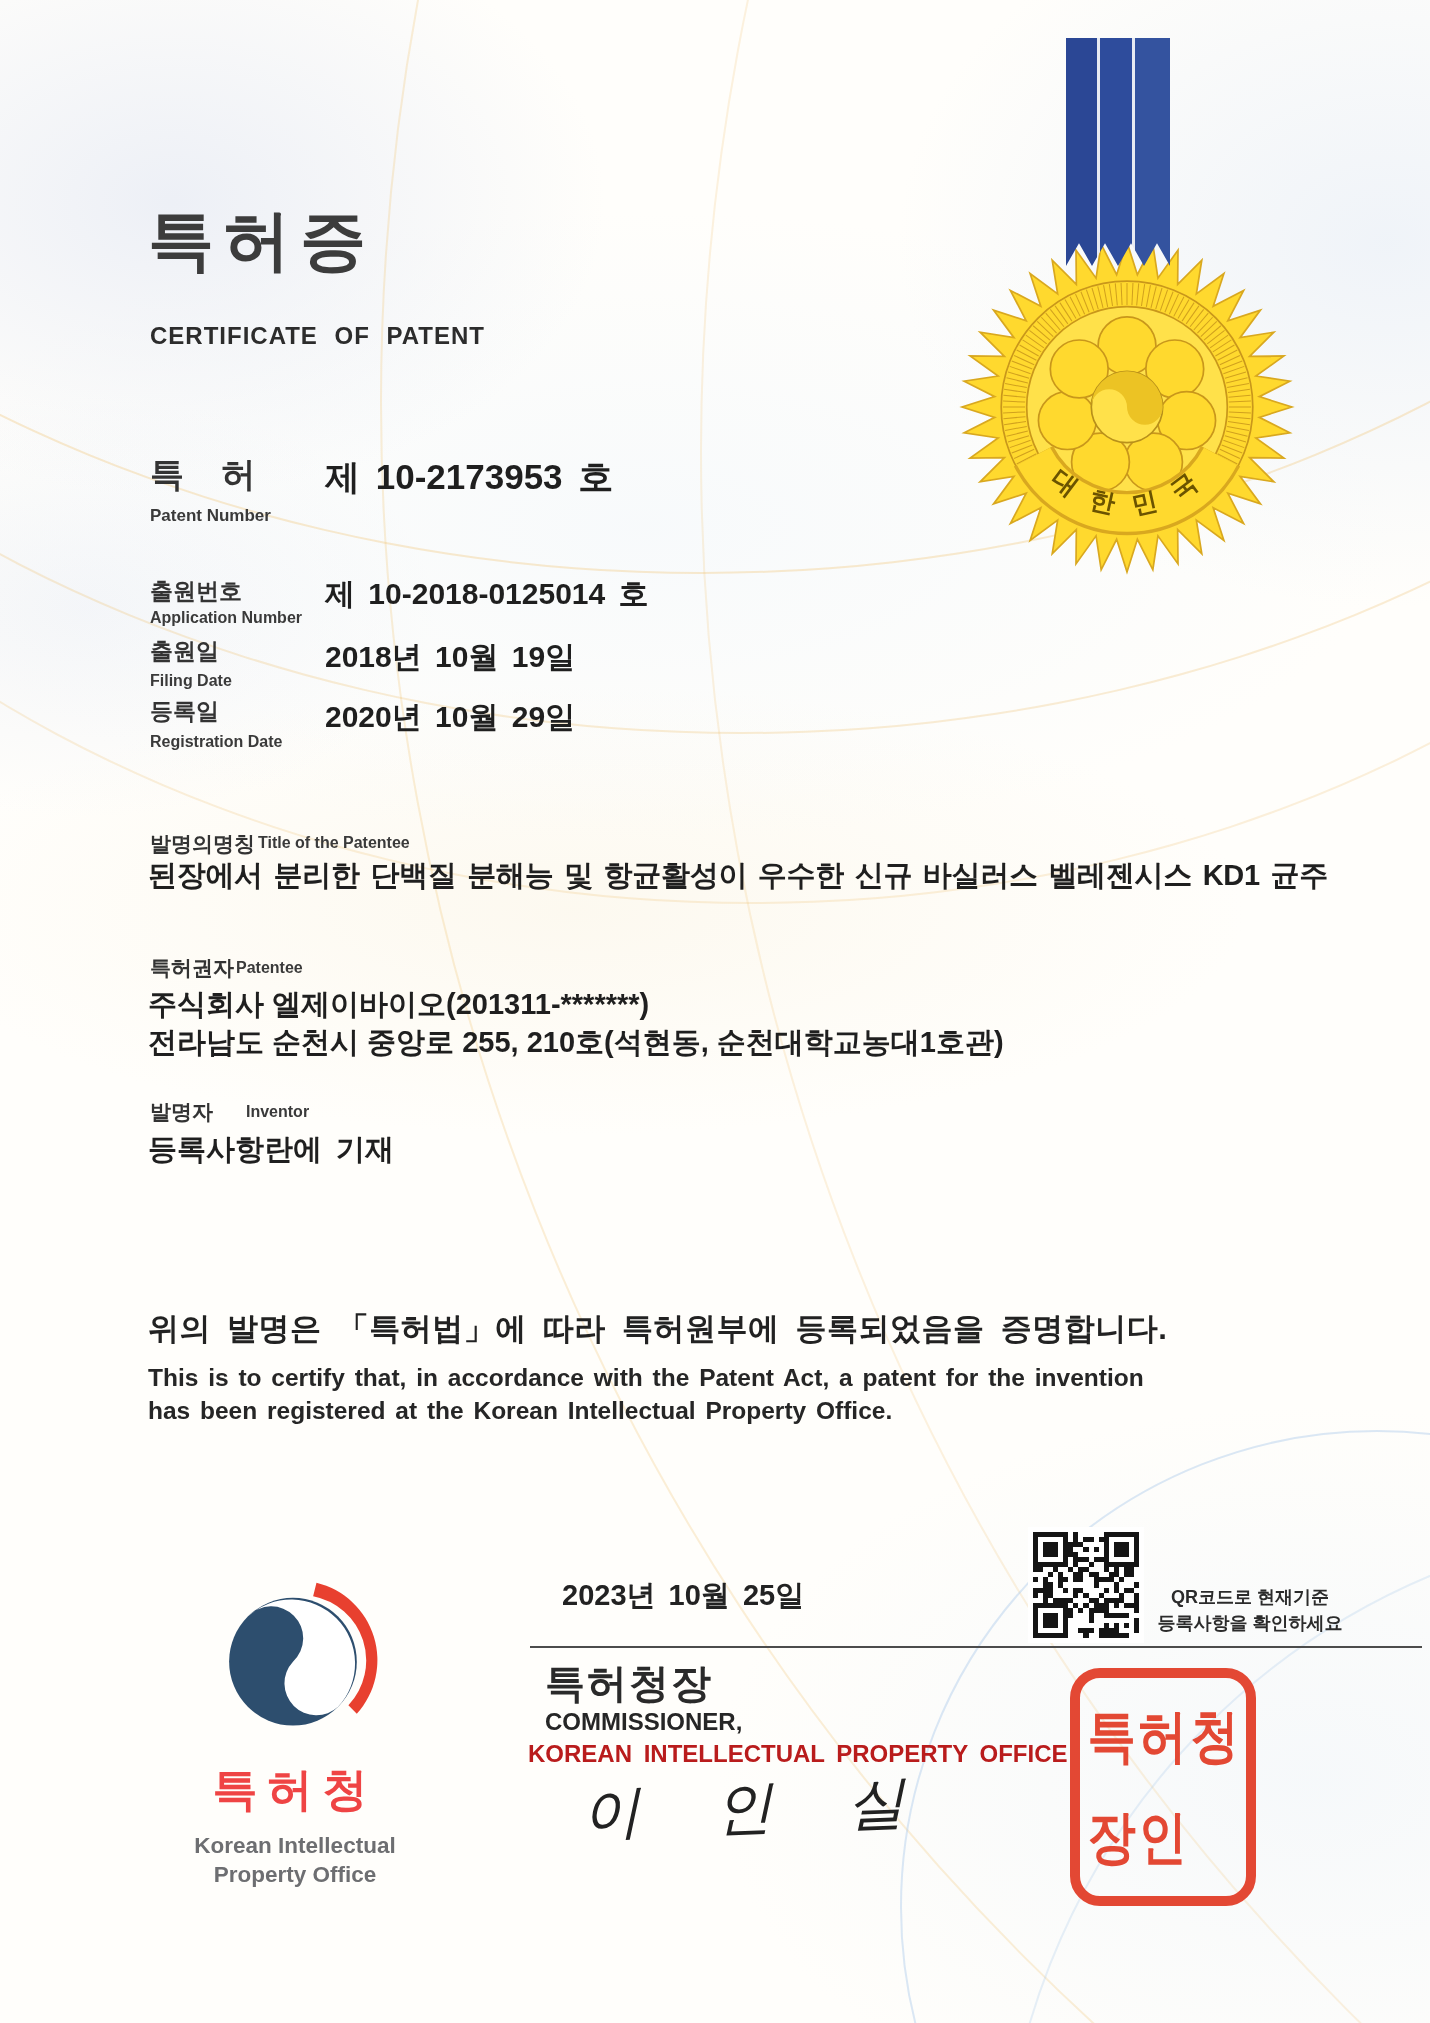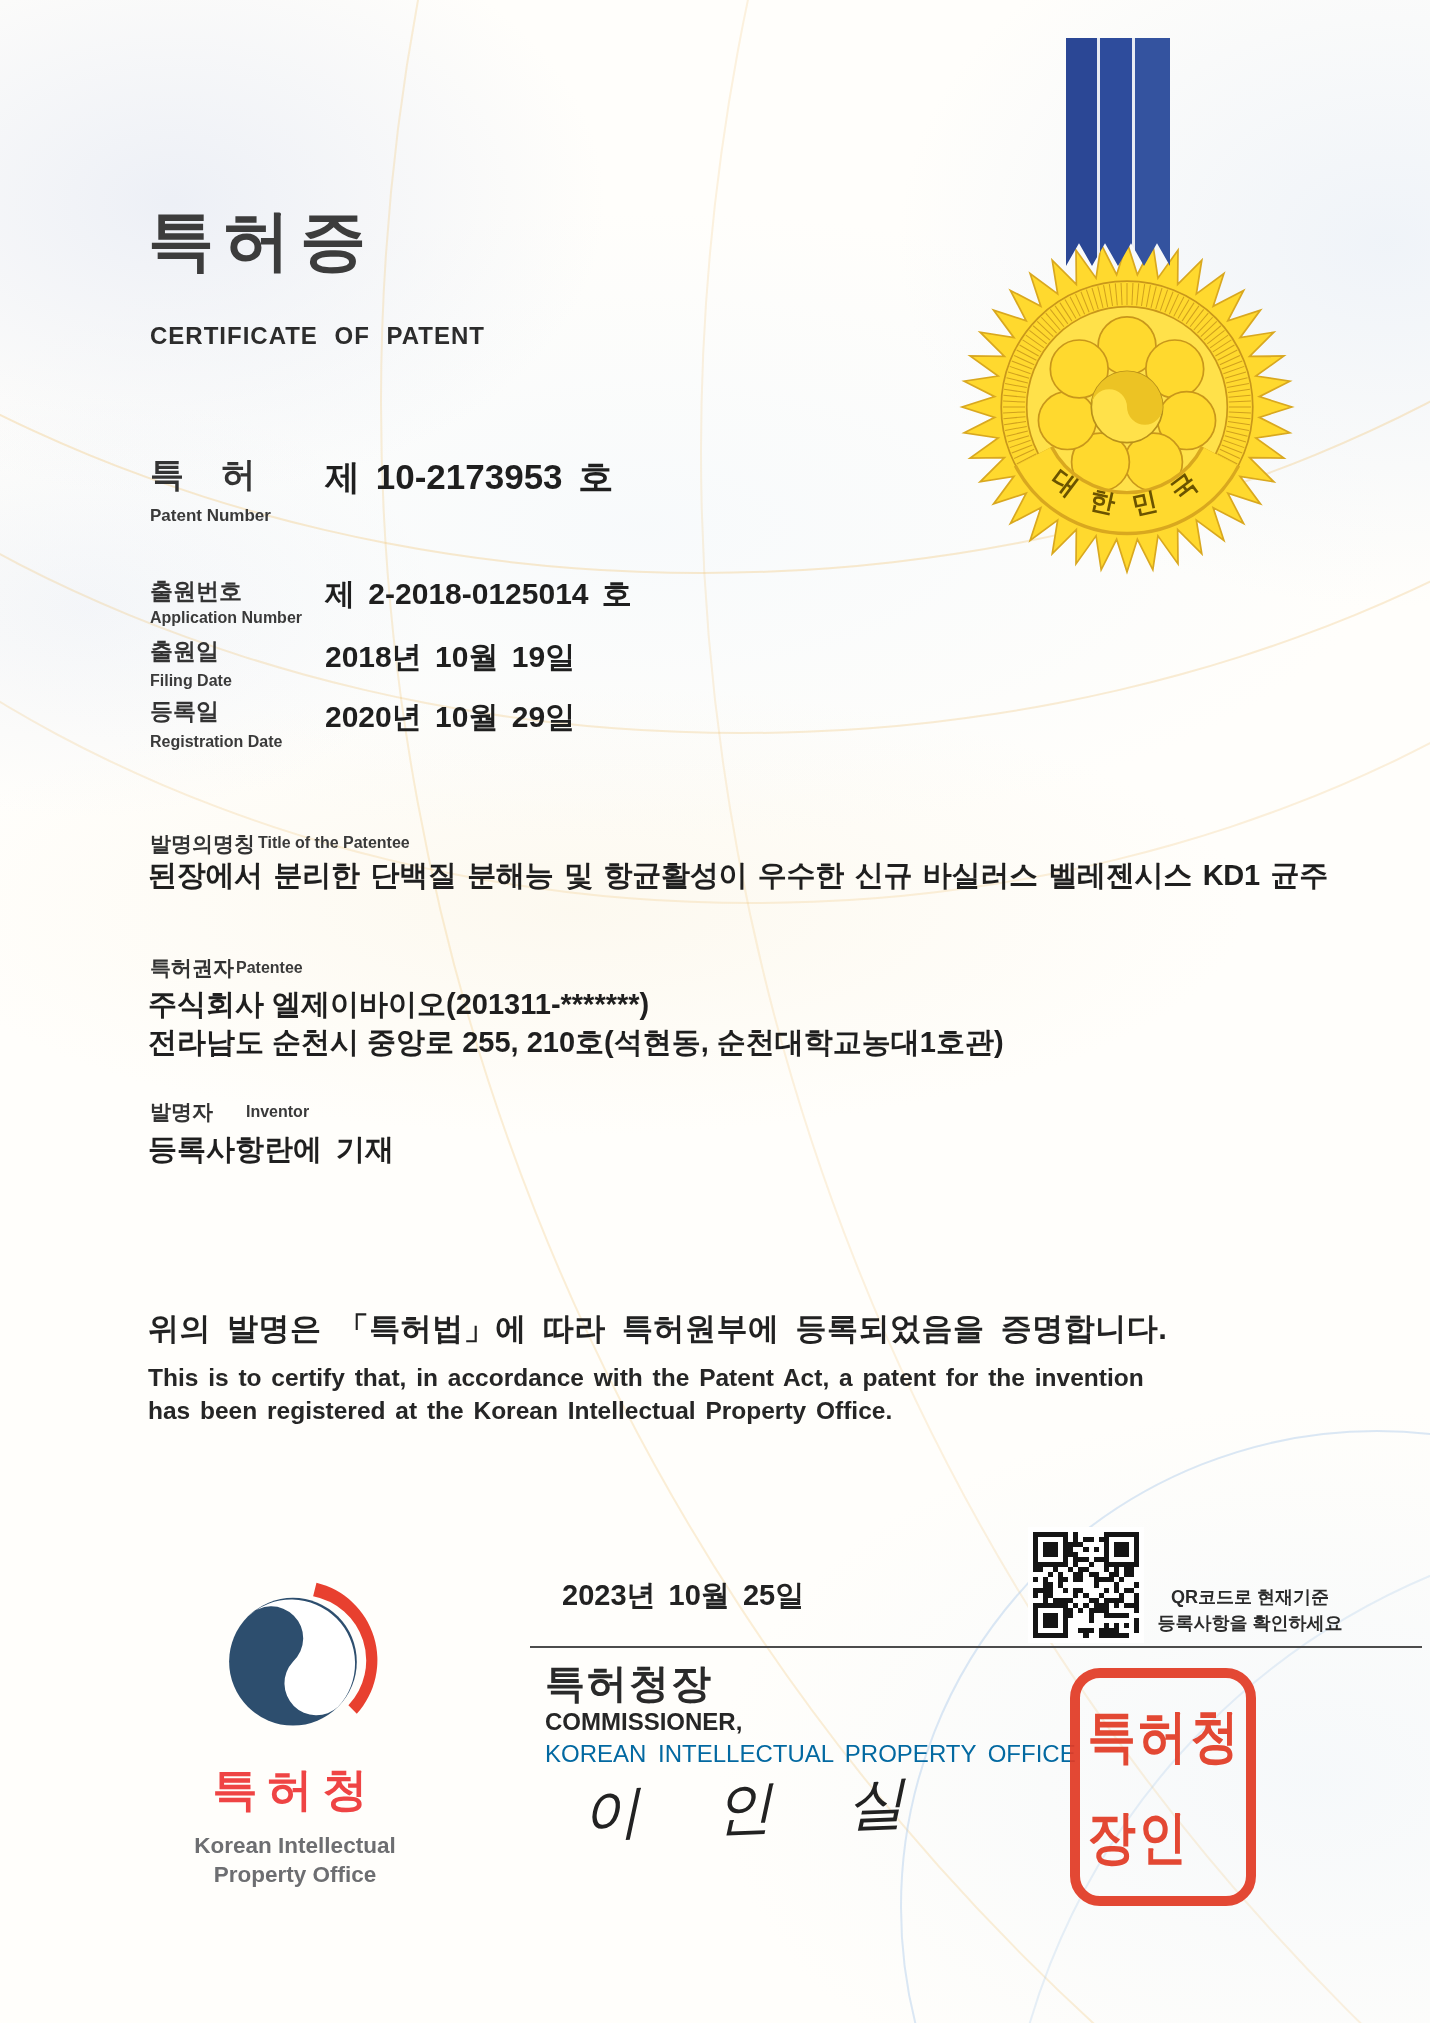--- a/index.html
+++ b/index.html
@@ -56,21 +56,21 @@
   
   #issue-date{position:absolute;left:562px;top:1576px;font-size:29px;font-weight:700;color:#222;word-spacing:5px;}
   #qr{position:absolute;left:1028px;top:1527px;width:116px;height:116px;background:#fff;padding:5px;box-sizing:border-box;
       display:grid;grid-template-columns:repeat(21,1fr);grid-template-rows:repeat(21,1fr);z-index:2;}
   #qr .qb{background:#141414;}
   #qr-note{position:absolute;left:1150px;top:1585px;width:200px;font-size:18px;font-weight:700;color:#2b2b2b;
       text-align:center;line-height:1.42;}
   #rule{position:absolute;left:530px;top:1646px;width:892px;height:2px;background:#4c4c4c;}
   #comm-ko{position:absolute;left:545px;top:1656px;font-size:40px;font-weight:800;color:#2a2a2a;letter-spacing:2px;}
   #comm-en1{position:absolute;left:545px;top:1708px;font-size:24px;font-weight:700;color:#262626;}
-  #comm-en2{position:absolute;left:545px;top:1740px;font-size:24px;font-weight:400;color:#0369a1;word-spacing:5px;}
+  #comm-en2{position:absolute;left:528px;top:1740px;font-size:24px;font-weight:700;color:#b91c1c;word-spacing:5px;}
   #signature{position:absolute;left:582px;top:1768px;width:420px;font-size:58px;font-weight:400;color:#222;
       font-family:"DejaVu Serif","Liberation Serif",serif;font-style:italic;word-spacing:56px;transform:rotate(-2deg);}
   
   #seal{position:absolute;left:1070px;top:1668px;width:186px;height:238px;z-index:5;
       border:10px solid #e23b25;border-radius:30px;box-sizing:border-box;opacity:.93;
       display:grid;grid-template-columns:repeat(3,1fr);grid-template-rows:repeat(2,1fr);padding:8px 6px;}
   #seal span{display:flex;align-items:center;justify-content:center;color:#e23b25;font-size:46px;font-weight:800;
       transform:scale(1.05,1.25);}
   
   #kipo-logo{position:absolute;left:214px;top:1576px;width:168px;height:168px;}
@@ -254,21 +254,21 @@
       <textPath href="#medal-arc" startOffset="50%" text-anchor="middle">대 한 민 국</textPath>
     </text>
   </svg>
 
   <div class="lko" id="pn-ko">특 허</div>
   <div class="len" id="pn-en">Patent  Number</div>
   <div class="val" id="pn-val">제 10-2173953 호</div>
 
   <div class="lko" id="f0-ko">출원번호</div>
   <div class="len" id="f0-en">Application  Number</div>
-  <div class="val" id="f0-val">제 2-2018-0125014 호</div>
+  <div class="val" id="f0-val">제 10-2018-0125014 호</div>
   <div class="lko" id="f1-ko">출원일</div>
   <div class="len" id="f1-en">Filing  Date</div>
   <div class="val" id="f1-val">2018년 10월 19일</div>
   <div class="lko" id="f2-ko">등록일</div>
   <div class="len" id="f2-en">Registration  Date</div>
   <div class="val" id="f2-val">2020년 10월 29일</div>
 
   <div class="lko" id="inv-ko">발명의명칭</div>
   <div class="len" id="inv-en">Title  of  the  Patentee</div>
   <div class="val" id="inv-title">된장에서 분리한 단백질 분해능 및 항균활성이 우수한 신규 바실러스 벨레젠시스 KD1 균주</div>

